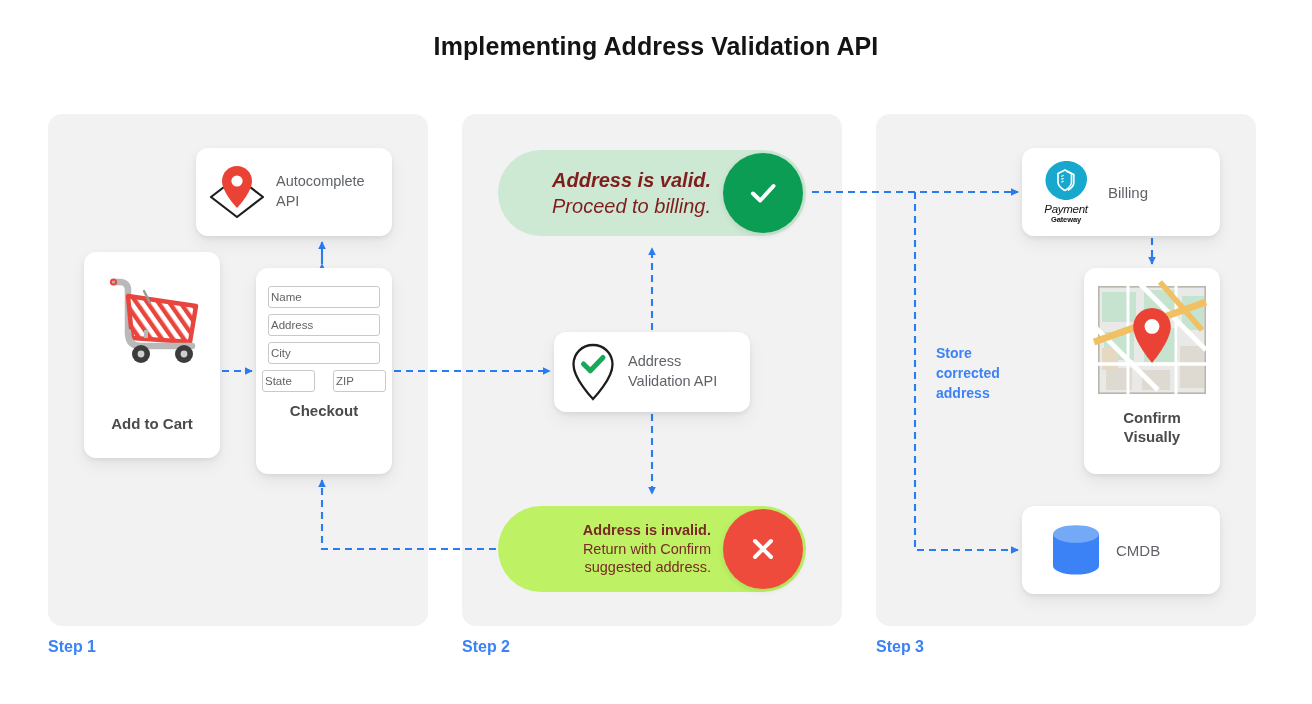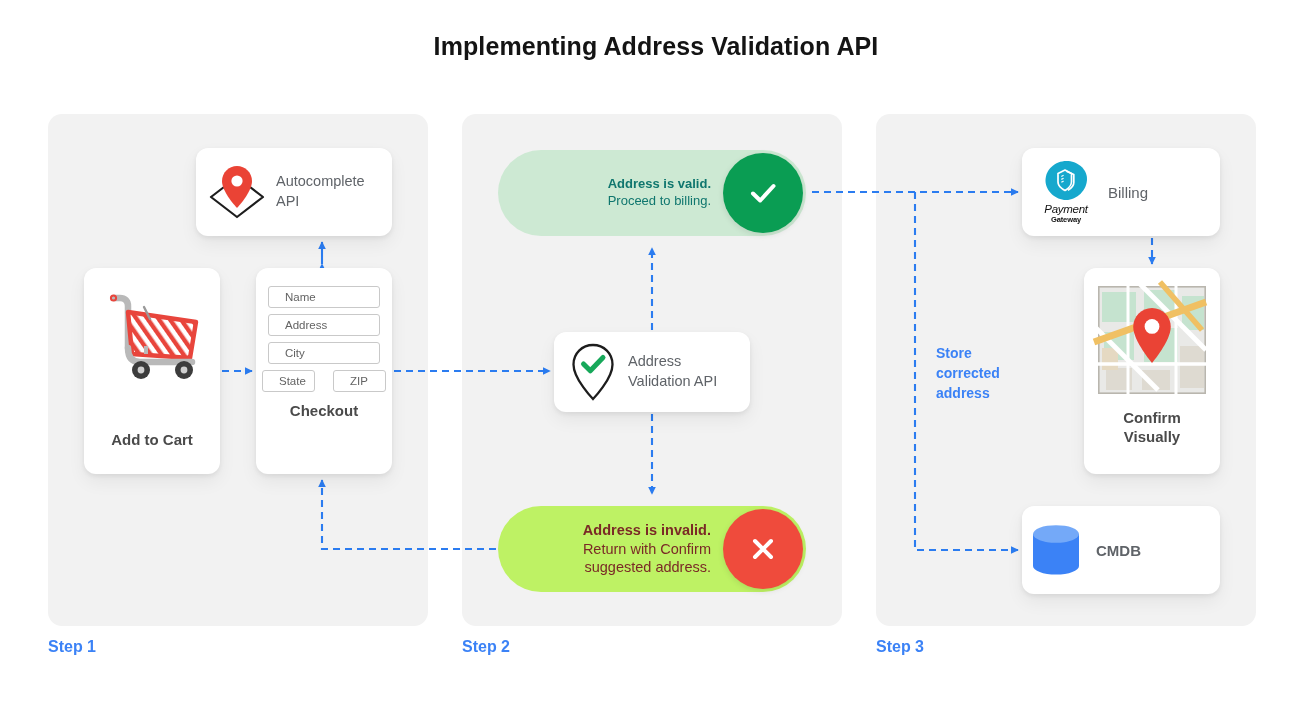--- a/index.html
+++ b/index.html
@@ -24,42 +24,42 @@
 
   
   .card{position:absolute;background:#fff;border-radius:12px;
         box-shadow:0 2px 5px rgba(0,0,0,.07),0 8px 18px rgba(0,0,0,.06);}
 
   
   #card-autocomplete{left:196px;top:148px;width:196px;height:88px;
       display:flex;align-items:center;gap:8px;padding:8px 10px;box-sizing:border-box;}
   #card-autocomplete .lbl{font-size:14.5px;color:#5f6368;line-height:1.35;}
 
-  #card-addtocart{left:84px;top:268px;width:136px;height:206px;
+  #card-addtocart{left:84px;top:252px;width:136px;height:206px;
       display:flex;flex-direction:column;align-items:center;justify-content:space-between;
       padding:18px 8px 26px;box-sizing:border-box;}
   #card-addtocart .lbl{font-size:15px;font-weight:700;color:#4a4a4a;}
 
   #card-checkout{left:256px;top:268px;width:136px;height:206px;
       display:flex;flex-direction:column;align-items:center;
       padding:18px 12px 0;box-sizing:border-box;}
   #card-checkout .lbl{font-size:15px;font-weight:700;color:#4a4a4a;margin-top:4px;}
   .field{box-sizing:border-box;width:112px;height:22px;border:1px solid #c9c9c9;
          border-radius:3px;background:#fff;font-size:11.5px;color:#636363;
-         display:flex;align-items:center;padding-left:16px;margin-bottom:6px;}
+         display:flex;align-items:center;padding-left:2px;margin-bottom:6px;}
   .field-row{display:flex;gap:18px;align-items:flex-end;}
   .field-row .field{width:53px;}
 
   
   .pill{position:absolute;border-radius:47px;display:flex;align-items:center;
         justify-content:flex-end;}
   #pill-valid{left:498px;top:150px;width:308px;height:86px;background:#cde9d3;}
   #pill-invalid{left:498px;top:506px;width:308px;height:86px;background:#bef264;}
   .pill-text{text-align:right;line-height:1.3;padding-right:12px;}
-  #pill-valid .pill-text{font-size:13px;color:#0f766e;}
+  #pill-valid .pill-text{font-size:20px;color:#7f1d1d;font-style:italic;}
   #pill-invalid .pill-text{font-size:14.5px;color:#7a2a26;}
   .pill-text .b{font-weight:700;display:block;}
   .pill-badge{width:80px;height:80px;border-radius:50%;flex:0 0 auto;
               display:flex;align-items:center;justify-content:center;margin-right:3px;
               box-shadow:0 2px 6px rgba(0,0,0,.10);}
   #badge-valid{background:#0a9d53;}
   #badge-invalid{background:#ef4b3c;}
 
   #card-validation{left:554px;top:332px;width:196px;height:80px;
       display:flex;align-items:center;gap:10px;padding:0 14px;box-sizing:border-box;}
@@ -70,21 +70,21 @@
       display:flex;align-items:center;gap:10px;padding:0 12px;box-sizing:border-box;}
   #card-billing .lbl{font-size:15px;color:#5f6368;}
 
   #card-confirm{left:1084px;top:268px;width:136px;height:206px;
       display:flex;flex-direction:column;align-items:center;
       padding:18px 0 0;box-sizing:border-box;}
   #card-confirm .lbl{font-size:15px;font-weight:700;color:#4a4a4a;
       text-align:center;line-height:1.28;margin-top:14px;}
 
   #card-cmdb{left:1022px;top:506px;width:198px;height:88px;
-      display:flex;align-items:center;gap:14px;padding:0 8px;box-sizing:border-box;font-weight:bold;}
+      display:flex;align-items:center;gap:14px;padding:0 28px;box-sizing:border-box;}
   #card-cmdb .lbl{font-size:15px;color:#5f6368;}
 
   #store-note{position:absolute;left:936px;top:344px;width:100px;
       font-size:14px;font-weight:700;color:#3b82f6;line-height:1.42;}
 
   
   .pg-logo{display:flex;flex-direction:column;align-items:center;width:64px;}
   .pg-word{font-size:11.5px;font-weight:400;font-style:italic;color:#111;
            letter-spacing:-.3px;margin-top:1px;}
   .pg-sub{font-size:7.5px;font-weight:700;color:#111;letter-spacing:-.1px;}

